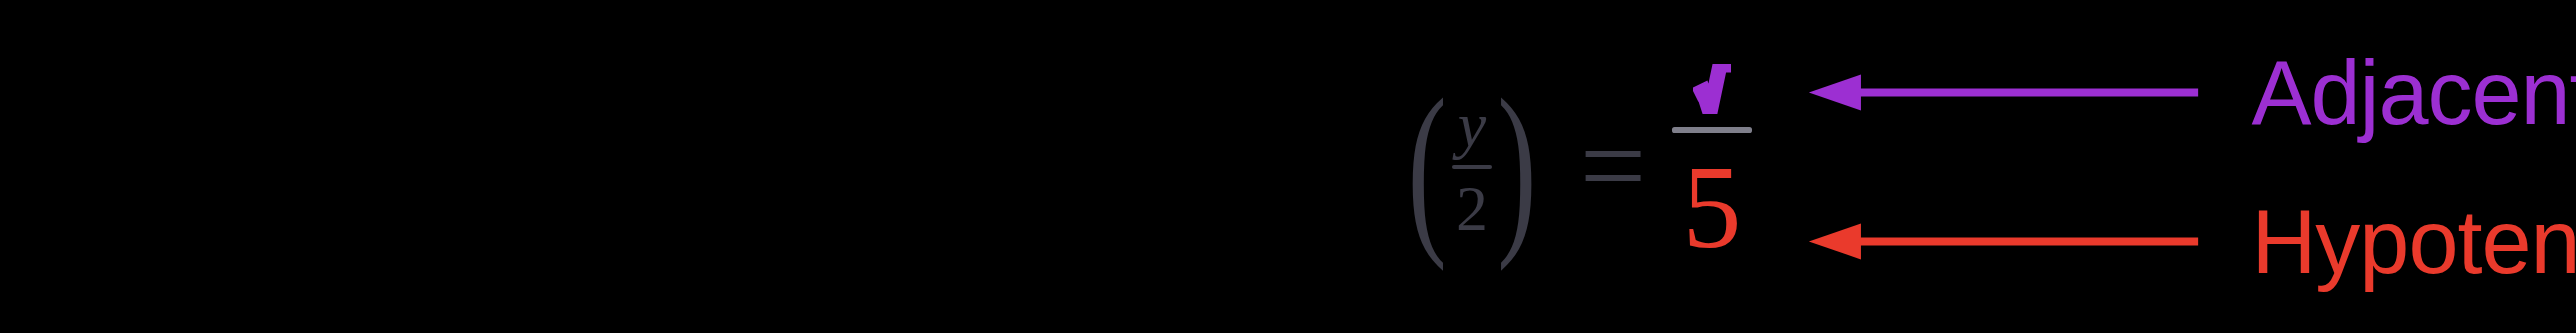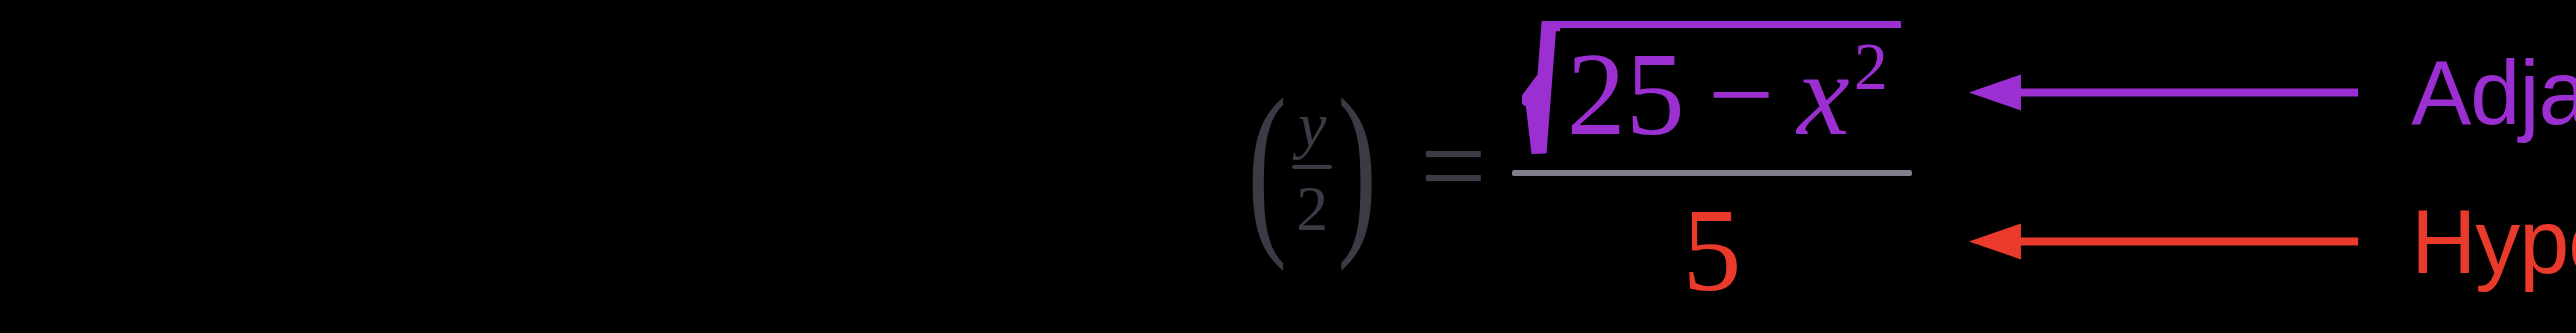--- a/index.html
+++ b/index.html
@@ -118,23 +118,20 @@
       <span>2</span>
     </span>
     <span class="paren">)</span>
     <span class="eq">=</span>
 
     <span class="bfrac">
       <span class="num" style="color: rgb(156, 47, 210);">
         <svg class="rad-svg" viewBox="0 0 76 100" preserveAspectRatio="none">
           <polyline points="4,62 20,54 34,97 54,2 76,2" fill="none" stroke="currentColor" stroke-width="15" vector-effect="non-scaling-stroke" stroke-linejoin="miter"></polyline>
         </svg>
-        <span class="radicand">
-          <span>25</span><span class="op">−</span><span class="var">x</span><span class="exp">2</span>
-        </span>
       </span>
       <span class="bbar" style="background: rgb(127, 127, 139);"></span>
       <span class="den" style="color: rgb(234, 58, 44);">5</span>
     </span>
   </div>
 
   <div class="annotations">
 
     <div class="ann-row">
       <svg class="arrow" width="402" height="47" viewBox="0 0 780 92">

